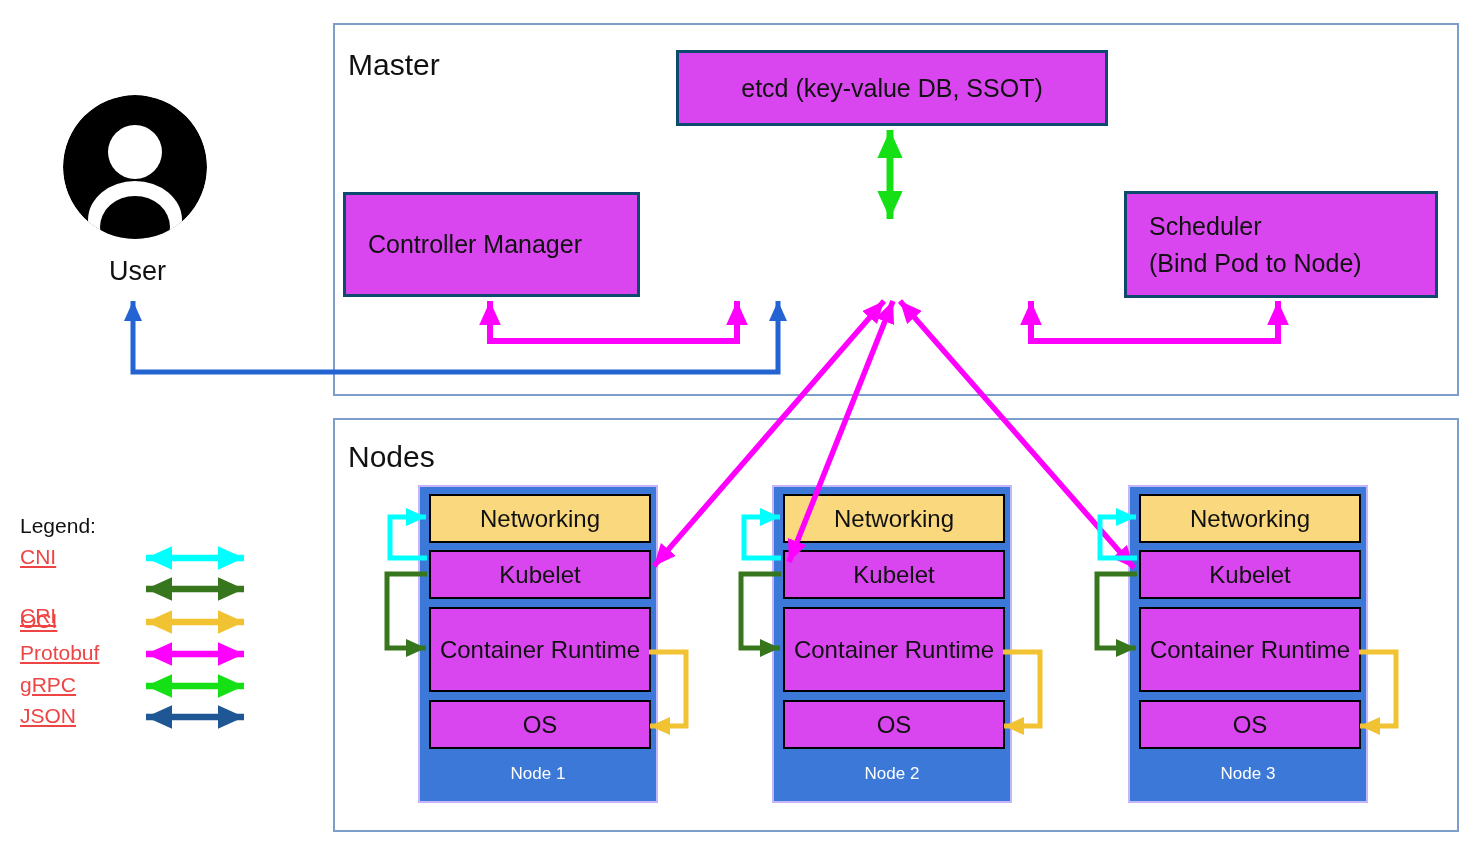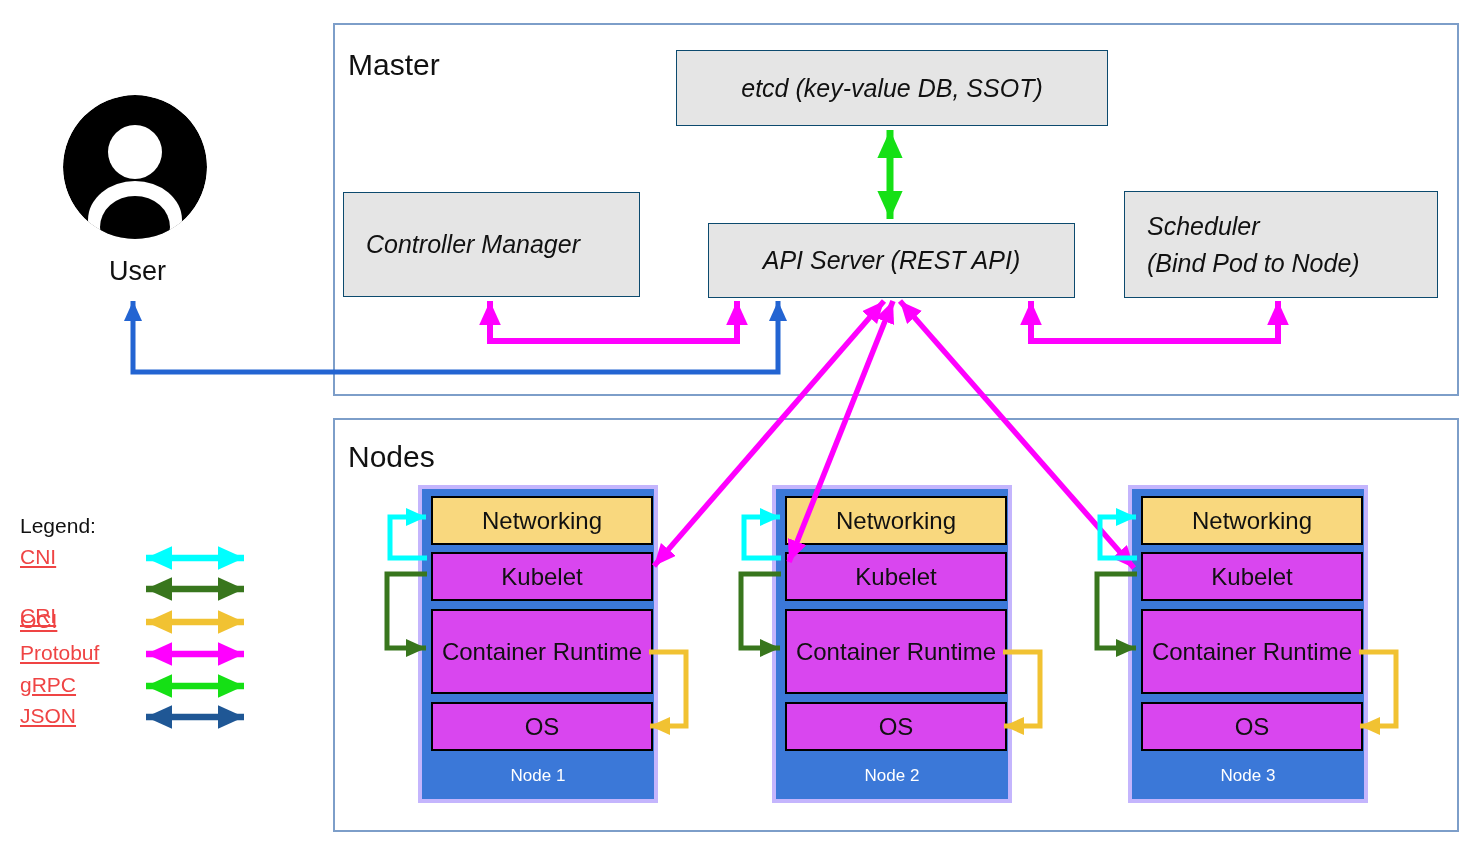--- a/index.html
+++ b/index.html
@@ -1,24 +1,24 @@
 <!DOCTYPE html>
 <html><head>
 <meta charset="utf-8">
 <style>
   html,body{margin:0;padding:0;background:#ffffff;}
   body{font-family:"Liberation Sans","DejaVu Sans",sans-serif;color:#111111;}
   #canvas{position:relative;width:1475px;height:852px;background:#ffffff;overflow:hidden;}
   .abs{position:absolute;}
   .section-box{position:absolute;border:2px solid #7D9EC9;background:transparent;}
   .section-title{position:absolute;font-size:30px;color:#111111;}
-  .obox{position:absolute;border:1px solid #0c4a6e;background:#e5e5e5;box-sizing:border-box;font-style:italic;}
+  .obox{position:absolute;border:3px solid #0c4a6e;background:#d946ef;box-sizing:border-box;}
   .obox.center{display:flex;align-items:center;justify-content:center;font-size:25px;text-align:center;}
   .obox.two-line{display:flex;flex-direction:column;justify-content:center;padding-left:22px;font-size:25px;line-height:1.45;}
-  .node{position:absolute;width:240px;height:318px;background:#3B78D8;border:4px solid #c4b5fd;box-sizing:border-box;}
+  .node{position:absolute;width:240px;height:318px;background:#3B78D8;border:2px solid #c4b5fd;box-sizing:border-box;}
   .layer{position:absolute;left:9px;width:222px;background:#d946ef;border:2px solid #000000;box-sizing:border-box;
          display:flex;align-items:center;justify-content:center;font-size:24px;text-align:center;line-height:1.15;}
   .layer.networking{background:#F9D87E;}
   .node-label{position:absolute;left:0;width:100%;top:259px;height:56px;display:flex;align-items:center;justify-content:center;
               color:#ffffff;font-size:17px;}
   .legend-title{position:absolute;font-size:21px;color:#111111;}
   .legend-link{position:absolute;font-size:21px;color:#ef4444;text-decoration:underline;cursor:pointer;}
   .user-label{position:absolute;font-size:27px;text-align:center;}
   svg.overlay{position:absolute;left:0;top:0;width:1475px;height:852px;pointer-events:none;}
 </style>
@@ -49,23 +49,20 @@
   <div class="user-label" style="left:95px;top:256px;width:85px;">User</div>
 
   <div class="obox center" style="left:676px;top:50px;width:432px;height:76px;">
     <span>etcd (key-value DB, SSOT)</span>
   </div>
 
   <div class="obox two-line" style="left:343px;top:192px;width:297px;height:105px;">
     <span>Controller Manager</span>
   </div>
 
-  <div class="obox center" style="left:708px;top:223px;width:367px;height:75px;">
-    <span>API Server (REST API)</span>
-  </div>
 
   <div class="obox two-line" style="left:1124px;top:191px;width:314px;height:107px;">
     <span>Scheduler</span>
     <span>(Bind Pod to Node)</span>
   </div>
 
   <div class="node" style="left:418px;top:485px;">
     <div class="layer networking" style="top:7px;height:49px;">Networking</div>
     <div class="layer" style="top:63px;height:49px;">Kubelet</div>
     <div class="layer" style="top:120px;height:85px;">Container Runtime</div>

